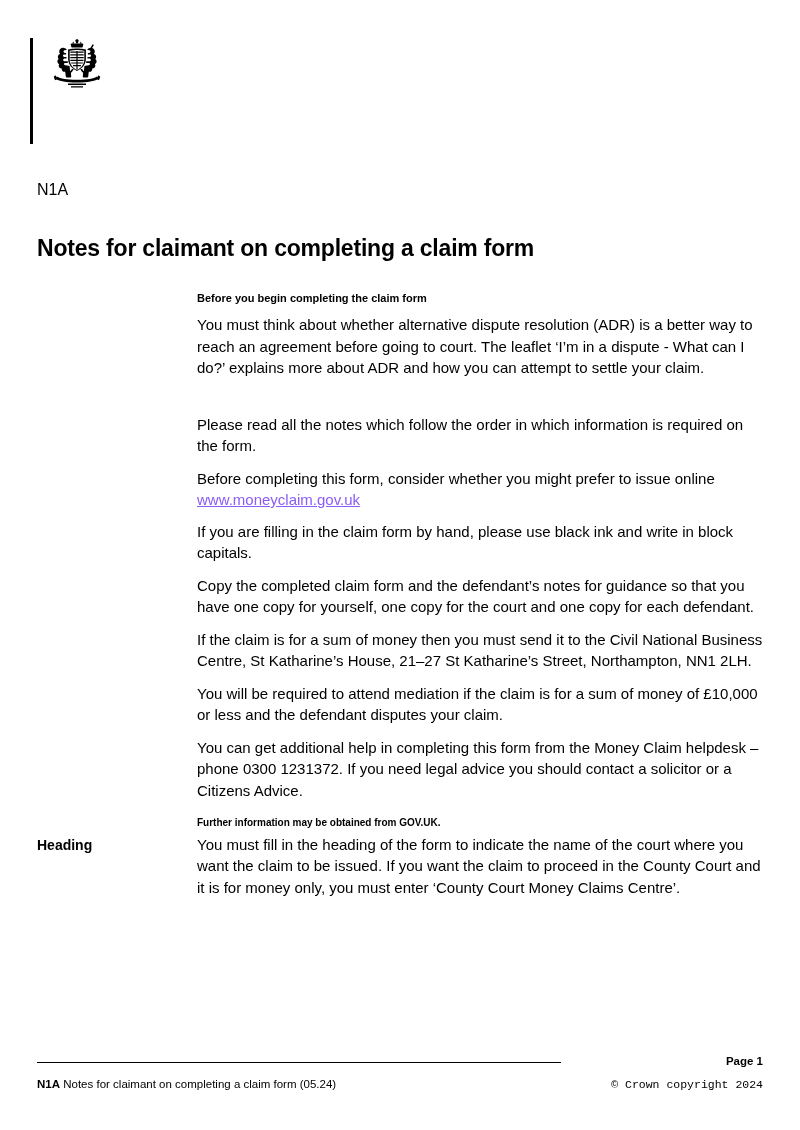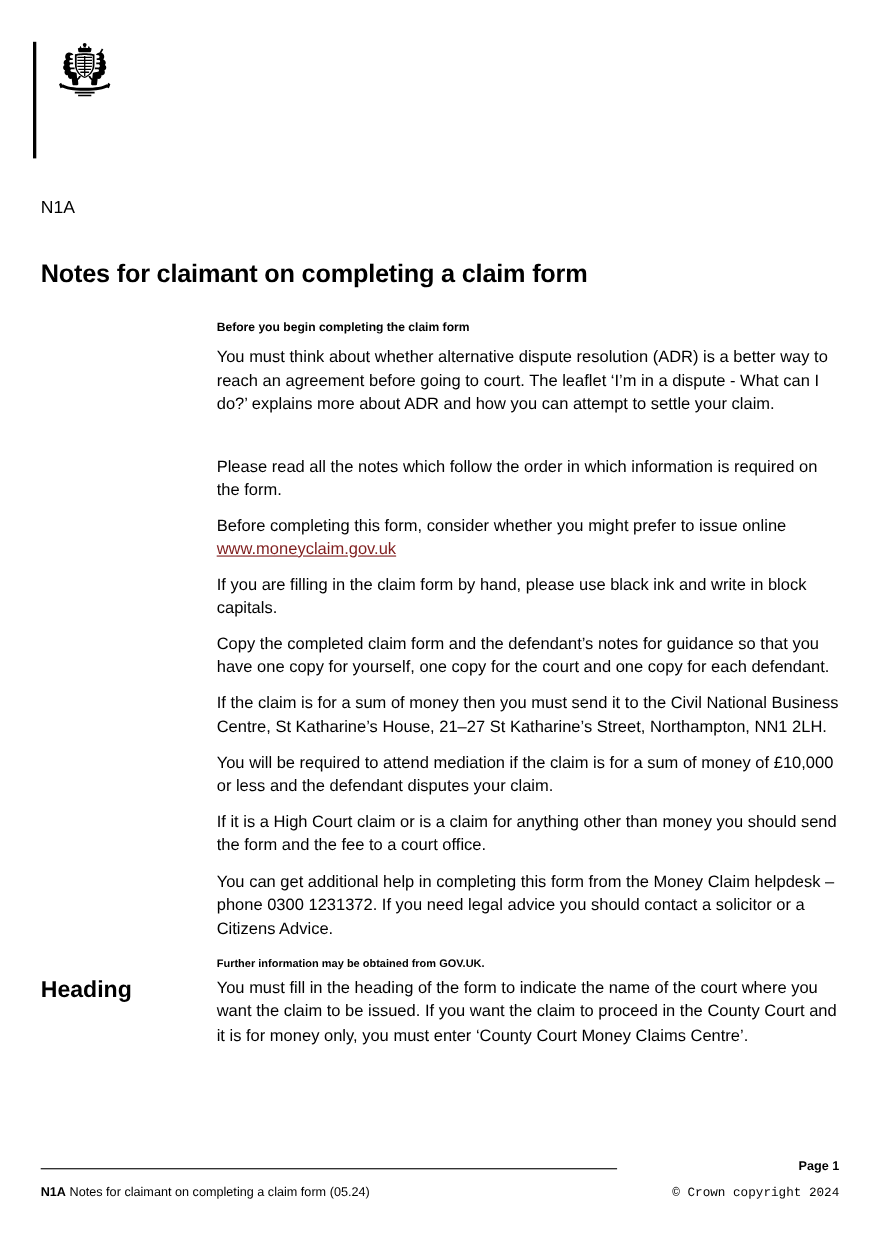--- a/index.html
+++ b/index.html
@@ -84,21 +84,21 @@
     width: 730px;
   }
   .row {
     display: flex;
     align-items: flex-start;
   }
   .row + .row { margin-top: 0; }
   .col-label {
     flex: 0 0 160px;
     width: 160px;
-    font-size: 21px;
+    font-size: 14px;
     line-height: 21px;
     font-weight: 700;
     padding-top: 1px;
   }
   .col-body {
     flex: 1 1 auto;
     width: 570px;
   }
 
   .sec-heading {
@@ -117,21 +117,21 @@
   p.para.gap-before { margin-top: 35px; }
   p.para.tight { margin-bottom: 10px; }
   .bold-note {
     font-size: 10px;
     line-height: 21.5px;
     font-weight: 700;
     margin: 0;
   }
   .link {
     text-decoration: underline;
-    color: #7f1d1d;
+    color: #8b5cf6;
   }
 
   .section-heading-row {
     margin-top: 47px;
   }
 
   
   .footer {
     position: absolute;
     left: 0;
@@ -217,21 +217,20 @@
       <div class="col-label"></div>
       <div class="col-body">
         <p class="sec-heading">Before you begin completing the claim form</p>
         <p class="para">You must think about whether alternative dispute resolution (ADR) is a better way to reach an agreement before going to court. The leaflet ‘I’m in a dispute - What can I do?’ explains more about ADR and how you can attempt to settle your claim.</p>
         <p class="para gap-before">Please read all the notes which follow the order in which information is required on the form.</p>
         <p class="para tight"><span>Before completing this form, consider whether you might prefer to issue online</span> <a class="link" href="#">www.moneyclaim.gov.uk</a></p>
         <p class="para">If you are filling in the claim form by hand, please use black ink and write in block capitals.</p>
         <p class="para">Copy the completed claim form and the defendant’s notes for guidance so that you have one copy for yourself, one copy for the court and one copy for each defendant.</p>
         <p class="para">If the claim is for a sum of money then you must send it to the Civil National Business Centre, St Katharine’s House, 21–27 St Katharine’s Street, Northampton, NN1 2LH.</p>
         <p class="para">You will be required to attend mediation if the claim is for a sum of money of £10,000 or less and the defendant disputes your claim.</p>
-        <p class="para">If it is a High Court claim or is a claim for anything other than money you should send the form and the fee to a court office.</p>
         <p class="para">You can get additional help in completing this form from the Money Claim helpdesk – phone 0300 1231372. If you need legal advice you should contact a solicitor or a Citizens Advice.</p>
         <p class="bold-note">Further information may be obtained from GOV.UK.</p>
       </div>
     </div>
 
     <div class="row section-heading-row">
       <div class="col-label">Heading</div>
       <div class="col-body">
         <p class="para">You must fill in the heading of the form to indicate the name of the court where you want the claim to be issued. If you want the claim to proceed in the County Court and it is for money only, you must enter ‘County Court Money Claims Centre’.</p>
       </div>

